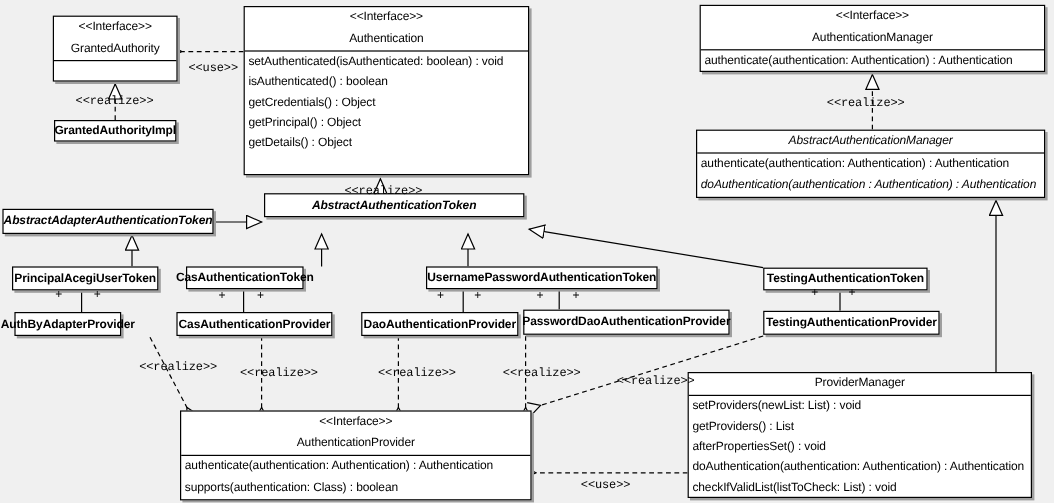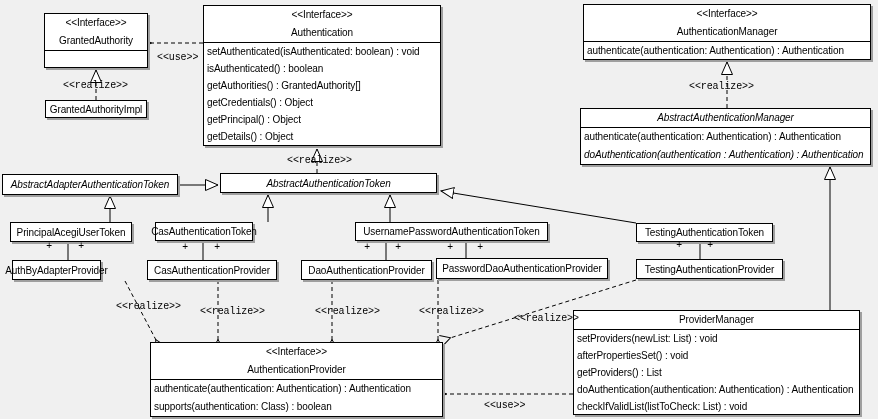--- a/index.html
+++ b/index.html
@@ -11,21 +11,21 @@
   svg.edges{position:absolute;left:0;top:0;}
   .uml-class{
     position:absolute;background:#fff;border:1px solid #000;
     box-shadow:2px 2px 0 #9f9f9f;box-sizing:border-box;
   }
   .head{border-bottom:1px solid #000;text-align:center;}
   .hline{height:18px;line-height:18px;white-space:nowrap;overflow:hidden;}
   .m{height:17px;line-height:17px;white-space:nowrap;padding-left:3px;}
   .m18{height:18px;line-height:18px;}
   .single{display:flex;align-items:center;justify-content:center;
-          text-align:center;white-space:nowrap;height:100%;}
+          text-align:center;white-space:nowrap;height:100%;font-weight:bold;}
   .it{font-style:italic;}
   .lbl{position:absolute;white-space:nowrap;font-family:Liberation Mono, monospace;}
   .plus{position:absolute;width:10px;text-align:center;}
 </style>
 </head>
 <body>
 
 <div class="canvas">
 
   <svg class="edges" width="878" height="419">
@@ -76,21 +76,20 @@
     <div class="single">GrantedAuthorityImpl</div>
   </div>
 
   <div class="uml-class" style="left:203px;top:5px;width:238px;height:141px">
     <div class="head">
       <div class="hline">&lt;&lt;Interface&gt;&gt;</div>
       <div class="hline">Authentication</div>
     </div>
     <div class="m">setAuthenticated(isAuthenticated: boolean) : void</div>
     <div class="m">isAuthenticated() : boolean</div>
-    <div class="m">getAuthorities() : GrantedAuthority[]</div>
     <div class="m">getCredentials() : Object</div>
     <div class="m">getPrincipal() : Object</div>
     <div class="m">getDetails() : Object</div>
   </div>
 
   <div class="uml-class" style="left:583px;top:4px;width:288px;height:56px">
     <div class="head">
       <div class="hline">&lt;&lt;Interface&gt;&gt;</div>
       <div class="hline">AuthenticationManager</div>
     </div>
@@ -102,21 +101,21 @@
       <div class="hline it">AbstractAuthenticationManager</div>
     </div>
     <div class="m m18">authenticate(authentication: Authentication) : Authentication</div>
     <div class="m m18 it">doAuthentication(authentication : Authentication) : Authentication</div>
   </div>
 
   <div class="uml-class" style="left:2px;top:174px;width:176px;height:21px">
     <div class="single it">AbstractAdapterAuthenticationToken</div>
   </div>
 
-  <div class="uml-class" style="left:220px;top:173px;width:217px;height:20px">
+  <div class="uml-class" style="left:220px;top:161px;width:217px;height:20px">
     <div class="single it">AbstractAuthenticationToken</div>
   </div>
 
   <div class="uml-class" style="left:10px;top:222px;width:122px;height:20px">
     <div class="single">PrincipalAcegiUserToken</div>
   </div>
   <div class="uml-class" style="left:155px;top:222px;width:98px;height:19px">
     <div class="single">CasAuthenticationToken</div>
   </div>
   <div class="uml-class" style="left:355px;top:222px;width:193px;height:19px">
@@ -149,22 +148,22 @@
     </div>
     <div class="m m18">authenticate(authentication: Authentication) : Authentication</div>
     <div class="m m18">supports(authentication: Class) : boolean</div>
   </div>
 
   <div class="uml-class" style="left:573px;top:310px;width:287px;height:105px">
     <div class="head">
       <div class="hline">ProviderManager</div>
     </div>
     <div class="m">setProviders(newList: List) : void</div>
+    <div class="m">getProviders() : List</div>
     <div class="m">afterPropertiesSet() : void</div>
-    <div class="m">getProviders() : List</div>
     <div class="m">doAuthentication(authentication: Authentication) : Authentication</div>
     <div class="m">checkIfValidList(listToCheck: List) : void</div>
   </div>
 
   <span class="lbl" style="left:157px;top:52px">&lt;&lt;use&gt;&gt;</span>
   <span class="lbl" style="left:484px;top:400px">&lt;&lt;use&gt;&gt;</span>
   <span class="lbl" style="left:63px;top:80px">&lt;&lt;realize&gt;&gt;</span>
   <span class="lbl" style="left:287px;top:155px">&lt;&lt;realize&gt;&gt;</span>
   <span class="lbl" style="left:689px;top:81px">&lt;&lt;realize&gt;&gt;</span>
   <span class="lbl" style="left:116px;top:301px">&lt;&lt;realize&gt;&gt;</span>

